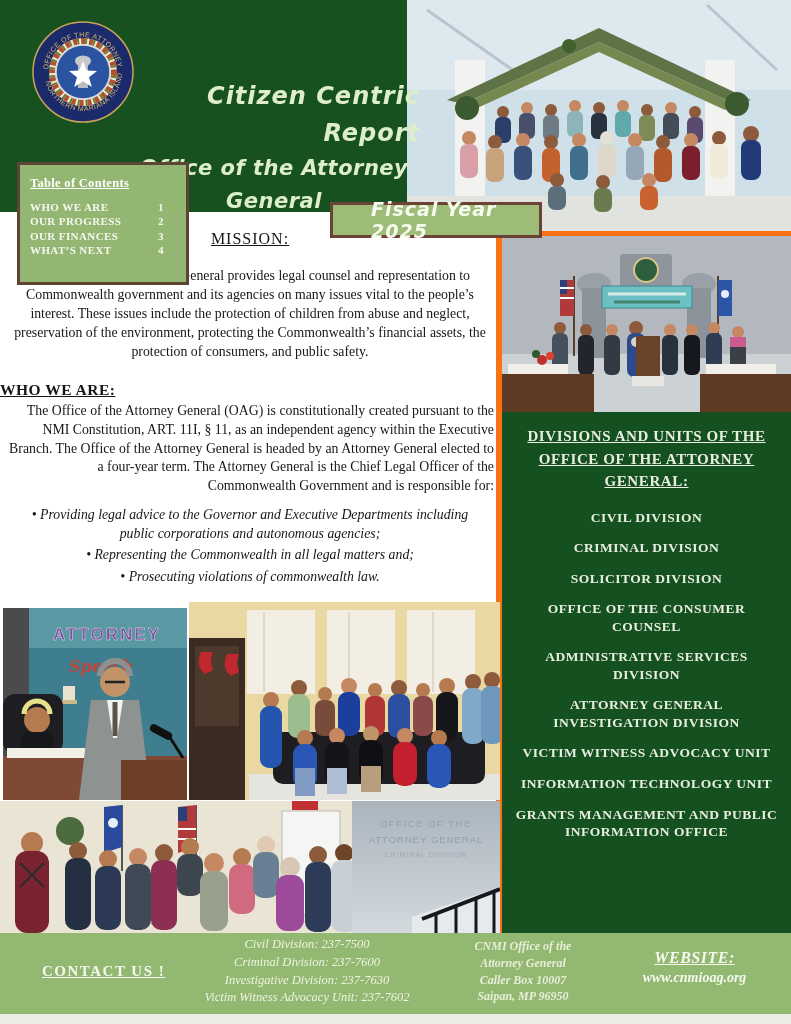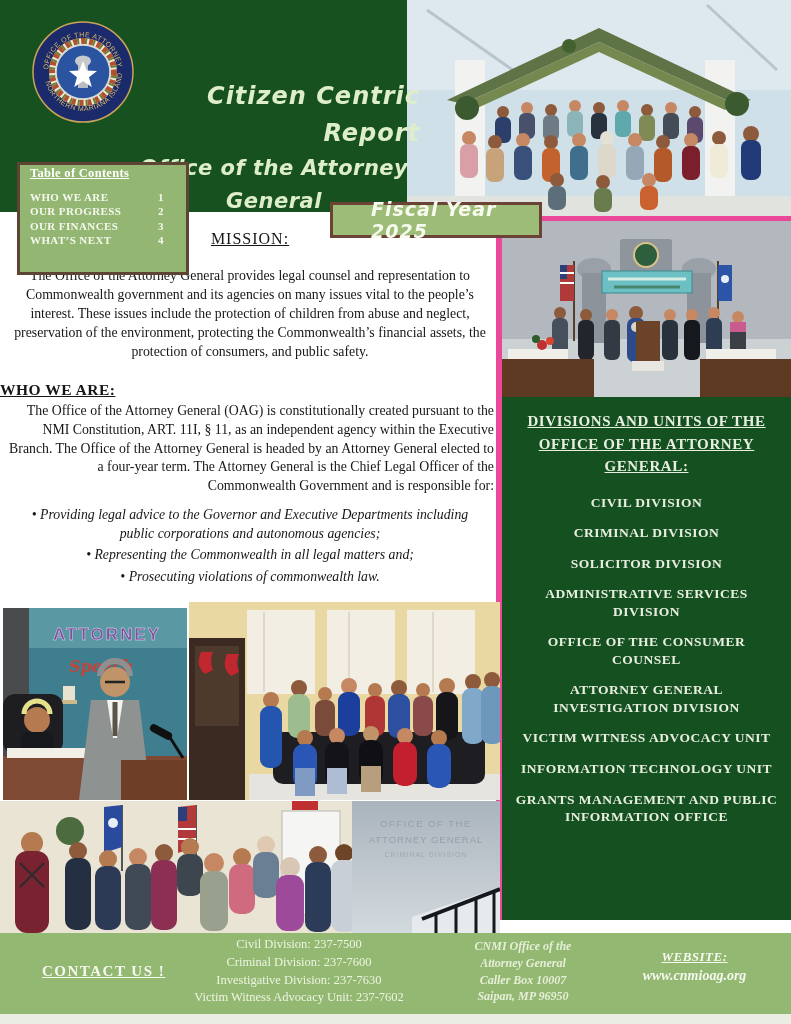--- a/index.html
+++ b/index.html
@@ -9,21 +9,21 @@
   .header-band{position:absolute;left:0;top:0;width:412px;height:212px;background:#17511f;}
   .title-block{position:absolute;left:128px;top:78px;width:292px;text-align:center;
                font-family:"DejaVu Sans",sans-serif;font-style:italic;font-weight:bold;
                color:#ddeec8;line-height:1.55;}
   .title-line1{font-size:24px;letter-spacing:1px;text-align:right;}
   .title-line2{font-size:21px;letter-spacing:0.5px;}
   
   .seal{position:absolute;left:31px;top:20px;width:104px;height:104px;}
   
   .toc{position:absolute;left:17px;top:162px;width:148px;height:100px;background:#93b672;
-       border:3px solid #5e4433;padding:1px 8px 6px 10px;z-index:5;}
+       border:3px solid #5e4433;padding:11px 8px 6px 10px;z-index:5;}
   .toc-title{color:#fff;font-weight:bold;font-size:12.5px;text-decoration:underline;margin-bottom:9px;letter-spacing:0.3px;}
   .toc-row{display:flex;justify-content:space-between;color:#f5f8ef;font-weight:bold;
            font-size:11px;line-height:1.3;padding-right:14px;letter-spacing:0.4px;}
   
   .fy-banner{position:absolute;left:330px;top:202px;width:168px;height:30px;background:#9dbc78;
              border:3px solid #6b4334;z-index:6;display:flex;align-items:center;justify-content:center;
              font-family:"DejaVu Sans",sans-serif;font-style:italic;font-weight:bold;
              font-size:19px;color:#f7fbee;letter-spacing:1px;padding-left:38px;}
   
   .mission-heading{position:absolute;left:0;top:230px;width:500px;text-align:center;
@@ -32,46 +32,46 @@
   .mission-body{position:absolute;left:6px;top:266px;width:488px;text-align:center;
                 font-size:13.8px;line-height:1.38;}
   .who-heading{position:absolute;left:0;top:381px;width:500px;
                font-size:15.5px;font-weight:bold;letter-spacing:0.5px;}
   .who-body{position:absolute;left:6px;top:402px;width:488px;text-align:right;
             font-size:13.8px;line-height:1.36;}
   .bullets{position:absolute;left:30px;top:506px;width:440px;margin:0;padding:0;list-style:none;}
   .bullets li{text-align:center;font-size:13.8px;line-height:1.35;margin-bottom:3px;font-style:italic;}
   .bullets li::before{content:"•  ";}
   
-  .right-col{position:absolute;left:496px;top:216px;width:295px;height:704px;background:#ec4899;}
+  .right-col{position:absolute;left:496px;top:231px;width:295px;height:704px;background:#f97316;}
   .photo-courtroom{position:absolute;left:6px;top:5px;width:289px;height:176px;}
   .divisions-panel{position:absolute;left:6px;top:181px;width:289px;height:523px;background:#155020;
                    box-sizing:border-box;padding:13px 10px 0 10px;text-align:center;overflow:hidden;}
   .div-heading{color:#e9efe0;font-weight:bold;font-size:15px;line-height:1.5;letter-spacing:0.6px;
                text-decoration:underline;margin-bottom:16px;}
   .div-item{color:#e9efe0;font-weight:bold;font-size:13.5px;line-height:1.3;letter-spacing:0.5px;
             margin-bottom:13px;}
   
   .photo{position:absolute;display:block;}
   .photo-top{left:407px;top:0;width:384px;height:231px;}
   .photo-speech{left:3px;top:608px;width:184px;height:192px;}
   .photo-xmas{left:189px;top:602px;width:311px;height:198px;}
   .photo-bottom-group{left:0;top:801px;width:352px;height:132px;}
   .photo-building{left:352px;top:801px;width:148px;height:132px;}
   
   .footer{position:absolute;left:0;top:933px;width:791px;height:81px;background:#93b871;}
   .contact{position:absolute;left:42px;top:30px;font-size:15px;font-weight:bold;color:#f6f9ef;
            letter-spacing:1.5px;text-decoration:underline;}
-  .phones{position:absolute;left:154px;top:3px;width:290px;text-align:center;color:#eef4e2;
-          font-size:12.5px;line-height:1.42;}
+  .phones{position:absolute;left:162px;top:3px;width:290px;text-align:center;color:#eef4e2;
+          font-style:italic;font-size:12.5px;line-height:1.42;}
   .address{position:absolute;left:448px;top:5px;width:150px;text-align:center;color:#e6eed8;
            font-style:italic;font-weight:bold;font-size:12px;line-height:1.4;}
   .website{position:absolute;left:612px;top:16px;width:165px;text-align:center;color:#f6f9ef;
            font-style:italic;font-weight:bold;}
-  .website-heading{font-size:13px;text-decoration:underline;letter-spacing:0.5px;}
+  .website-heading{font-size:16px;text-decoration:underline;letter-spacing:0.5px;}
   .website-url{font-size:14px;margin-top:3px;}
   .bottom-strip{position:absolute;left:0;top:1014px;width:791px;height:10px;background:#e9ede3;}
 </style>
 </head>
 <body>
 
 <div class="page">
 
   <div class="header-band"></div>
 
@@ -330,22 +330,22 @@
       <g>
         <rect x="198" y="138" width="91" height="38" fill="#5f3a22"></rect>
           <rect x="204" y="128" width="70" height="10" fill="#f0efe9"></rect>
       </g>
     </svg>
     <div class="divisions-panel">
       <div class="div-heading">DIVISIONS AND UNITS OF THE OFFICE OF THE ATTORNEY GENERAL:</div>
       <div class="div-item">CIVIL DIVISION</div>
       <div class="div-item">CRIMINAL DIVISION</div>
       <div class="div-item">SOLICITOR DIVISION</div>
+      <div class="div-item">OFFICE OF THE CONSUMER COUNSEL</div>
       <div class="div-item">ADMINISTRATIVE SERVICES DIVISION</div>
-      <div class="div-item">OFFICE OF THE CONSUMER COUNSEL</div>
       <div class="div-item">ATTORNEY GENERAL INVESTIGATION DIVISION</div>
       <div class="div-item">VICTIM WITNESS ADVOCACY UNIT</div>
       <div class="div-item">INFORMATION TECHNOLOGY UNIT</div>
       <div class="div-item">GRANTS MANAGEMENT AND PUBLIC INFORMATION OFFICE</div>
     </div>
   </div>
 
   <svg class="photo photo-speech" viewBox="0 0 184 192">
     <rect x="0" y="0" width="184" height="192" fill="#4a4b4d"></rect>
     <rect x="26" y="0" width="158" height="150" fill="#3f7e8e"></rect>

